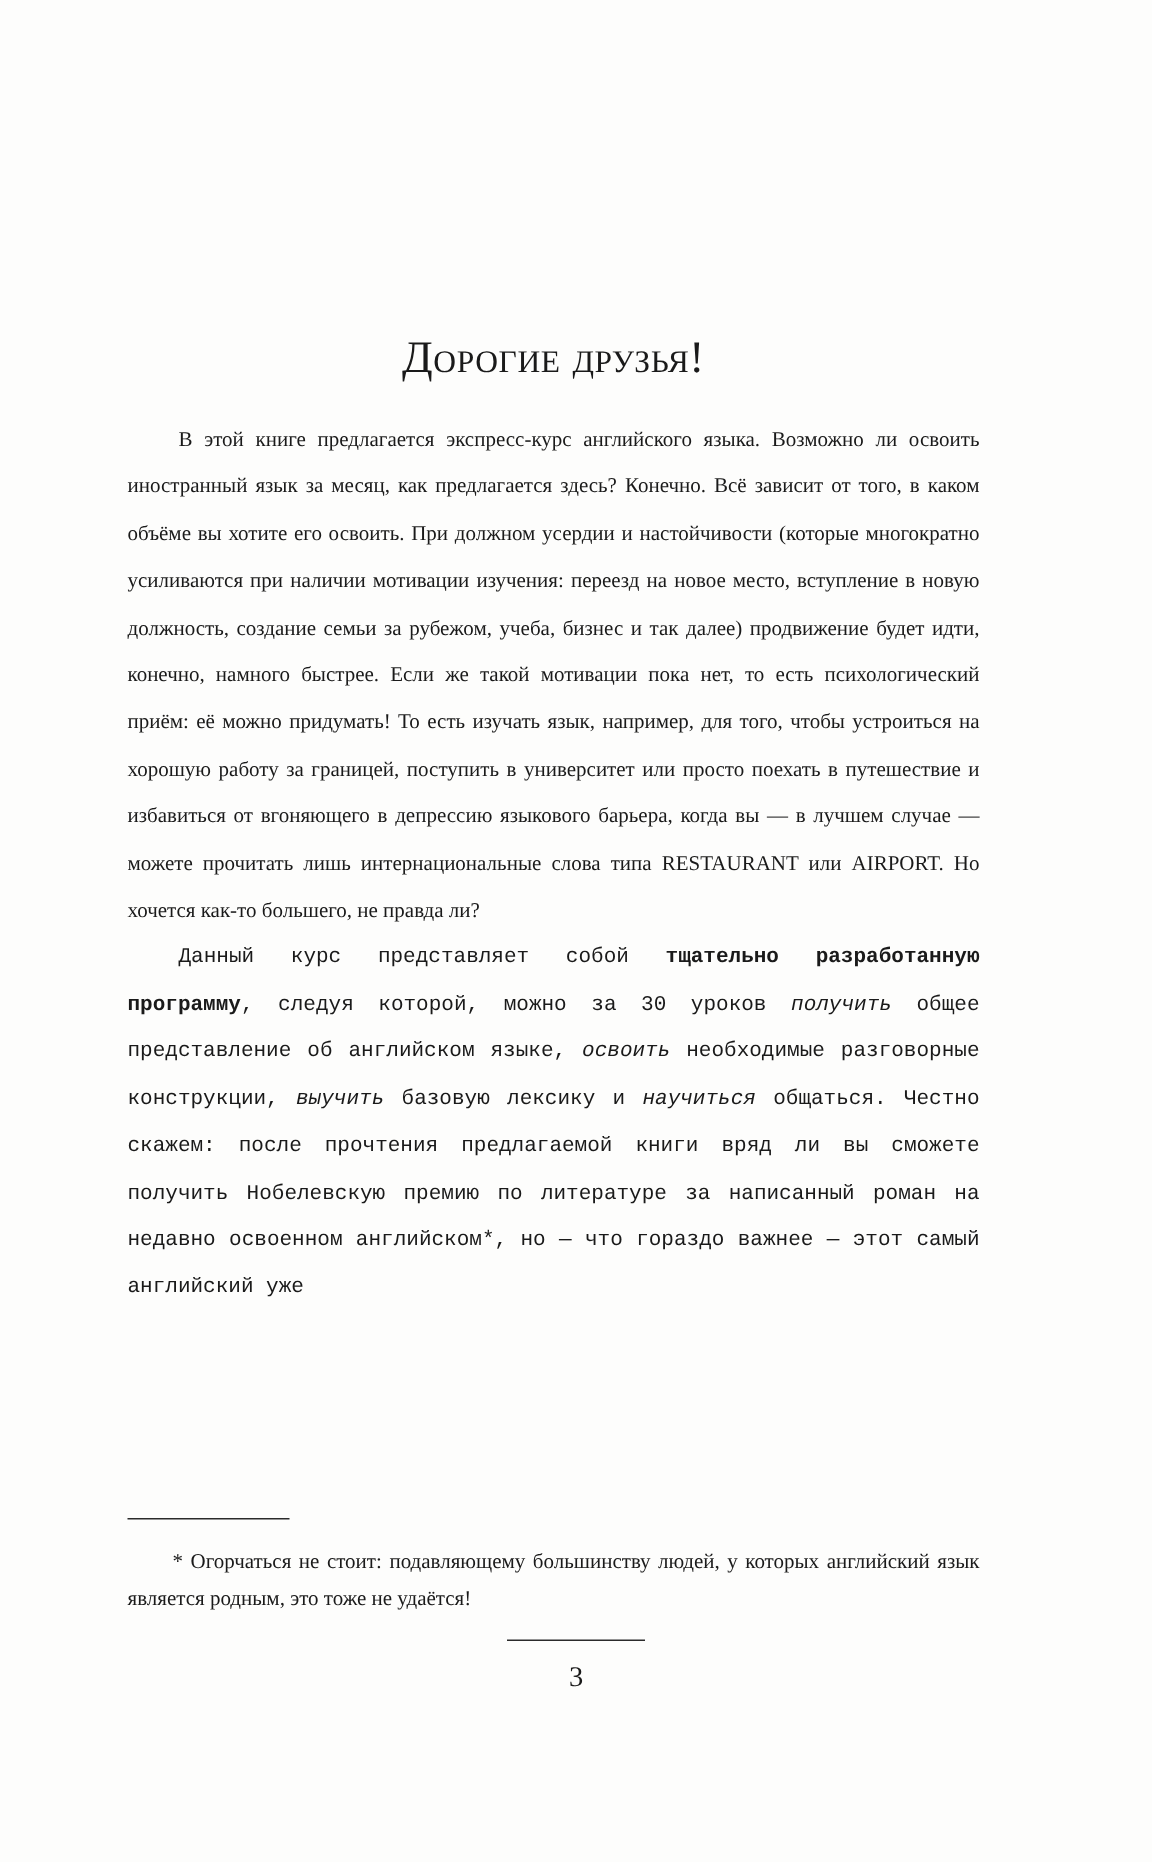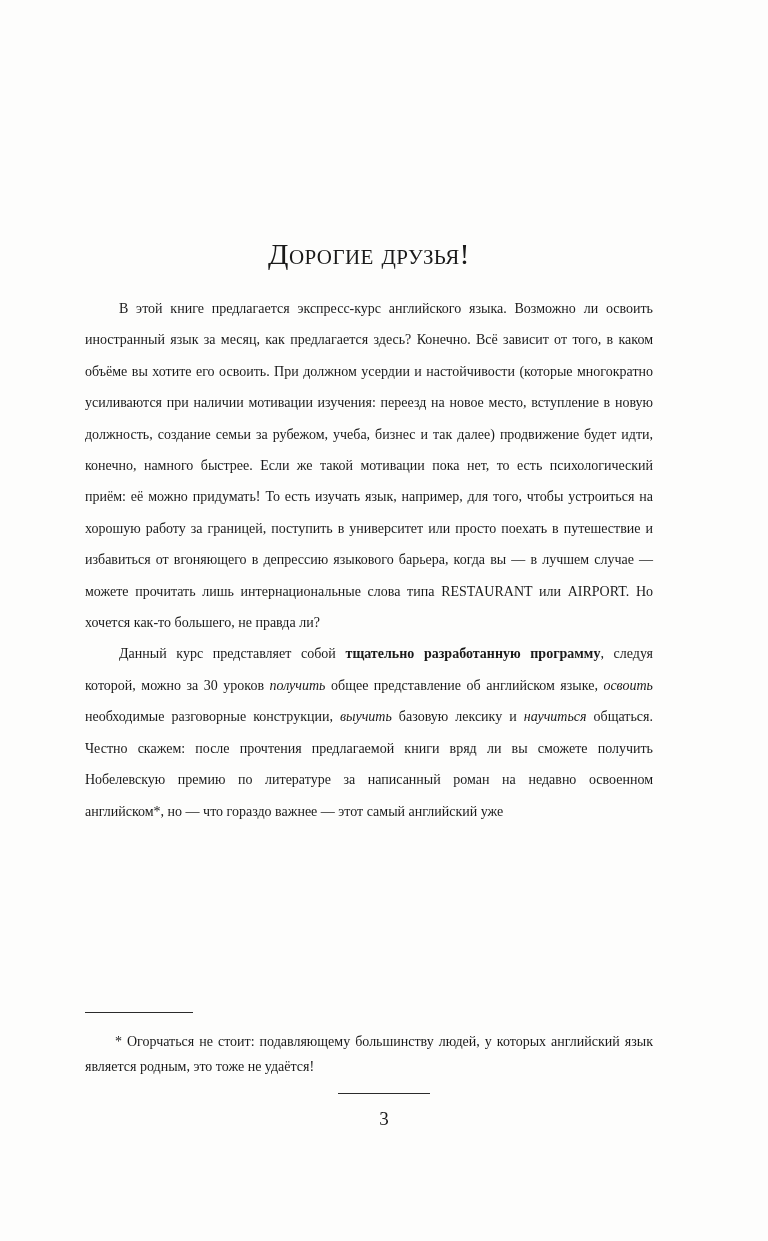--- a/index.html
+++ b/index.html
@@ -21,21 +21,20 @@
     top: 0;
     width: 768px;
     height: 1241px;
     background: #fdfdfc;
   }
   .content {
     position: absolute;
     left: 85px;
     top: 222px;
     width: 568px;
-    margin-top: 15px;
   }
   .chapter-title {
     text-align: center;
     font-size: 30px;
     font-weight: normal;
     letter-spacing: 0.4px;
     margin: 0 0 22px 0;
     font-variant: small-caps;
     font-family: "Liberation Serif", "DejaVu Serif", serif;
   }
@@ -43,20 +42,21 @@
     margin: 0;
     text-align: justify;
     text-justify: inter-word;
     font-size: 14px;
     line-height: 31.4px;
     text-indent: 34px;
     hyphens: manual;
   }
   p.body-par + p.body-par {
     margin-top: 0px;
+    font-family: Liberation Mono, monospace;
   }
   .bold {
     font-weight: bold;
   }
   .ital {
     font-style: italic;
   }
   .footnote-wrap {
     position: absolute;
     left: 85px;

